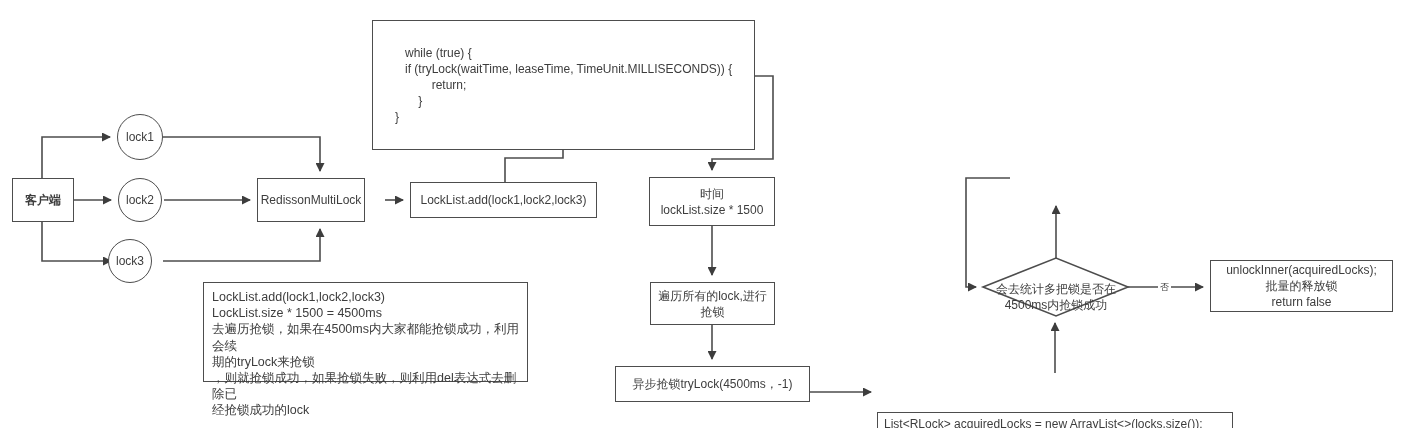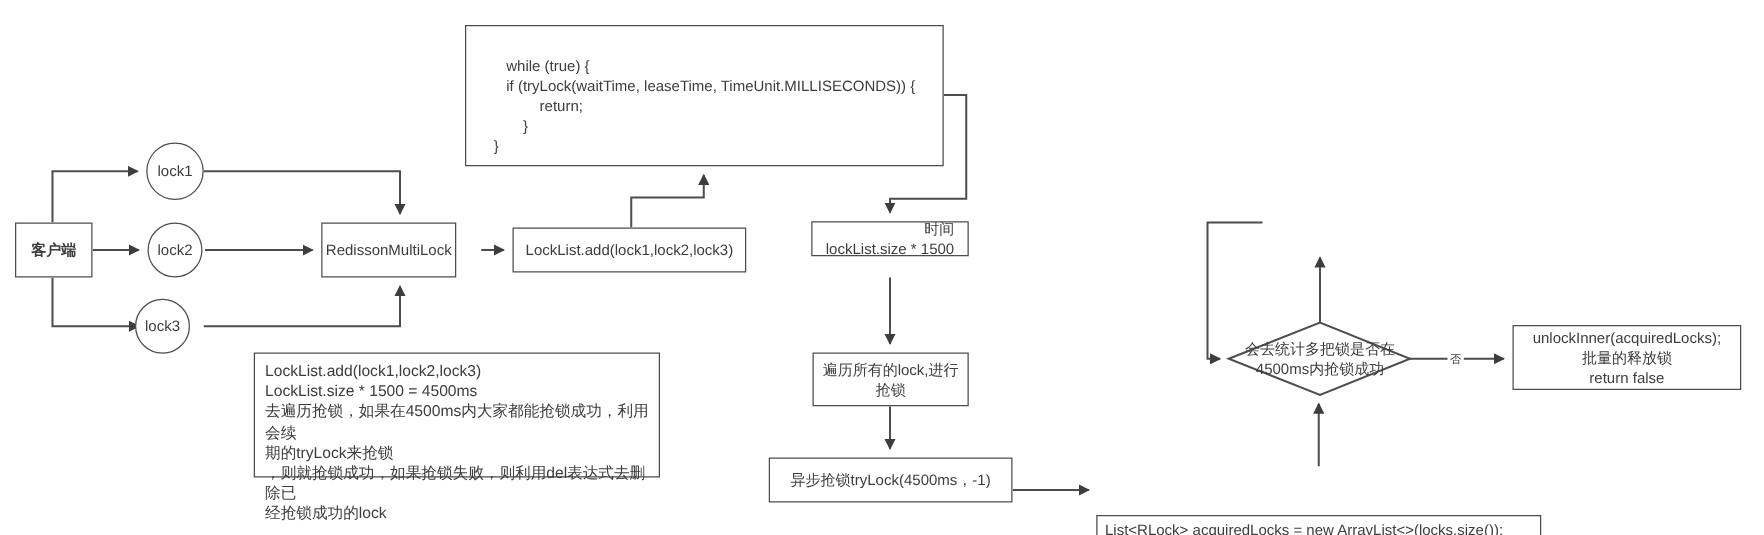--- a/index.html
+++ b/index.html
@@ -110,48 +110,48 @@
   </div>
 
   <div class="node" style="left:257px;top:178px;width:108px;height:44px;">
     <span class="lbl">RedissonMultiLock</span>
   </div>
 
   <div class="node" style="left:410px;top:182px;width:187px;height:36px;">
     <span class="lbl">LockList.add(lock1,lock2,lock3)</span>
   </div>
 
-  <div class="node code" style="left:372px;top:20px;width:383px;height:113px;">
+  <div class="node code" style="left:372px;top:20px;width:383px;height:130px;">
     <span class="lbl">   while (true) {
    if (tryLock(waitTime, leaseTime, TimeUnit.MILLISECONDS)) {
            return;
        }
 }</span>
   </div>
 
-  <div class="node" style="left:649px;top:177px;width:126px;height:28px;text-align:right;">
+  <div class="node" style="left:649px;top:177px;width:126px;height:49px;">
     <span class="lbl">时间
 lockList.size * 1500</span>
   </div>
 
   <div class="node" style="left:650px;top:282px;width:125px;height:43px;">
     <span class="lbl">遍历所有的lock,进行
 抢锁</span>
   </div>
 
   <div class="node" style="left:615px;top:366px;width:195px;height:36px;">
     <span class="lbl">异步抢锁tryLock(4500ms，-1)</span>
   </div>
 
   <div class="node left-text" style="left:877px;top:373px;width:356px;height:42px;margin-top:39px;">
     <span class="lbl">List&lt;RLock&gt; acquiredLocks = new ArrayList&lt;&gt;(locks.size());
  acquiredLocks.add(lock);</span>
   </div>
 
-  <div class="diamond-label" style="left:966px;top:261px;width:180px;height:52px;">
+  <div class="diamond-label" style="left:966px;top:261px;width:180px;height:52px;align-items:flex-end;">
     <span class="lbl">会去统计多把锁是否在
 4500ms内抢锁成功</span>
   </div>
 
 
   <div class="node" style="left:1210px;top:260px;width:183px;height:52px;">
     <span class="lbl">unlockInner(acquiredLocks);
 批量的释放锁
 return false</span>
   </div>

